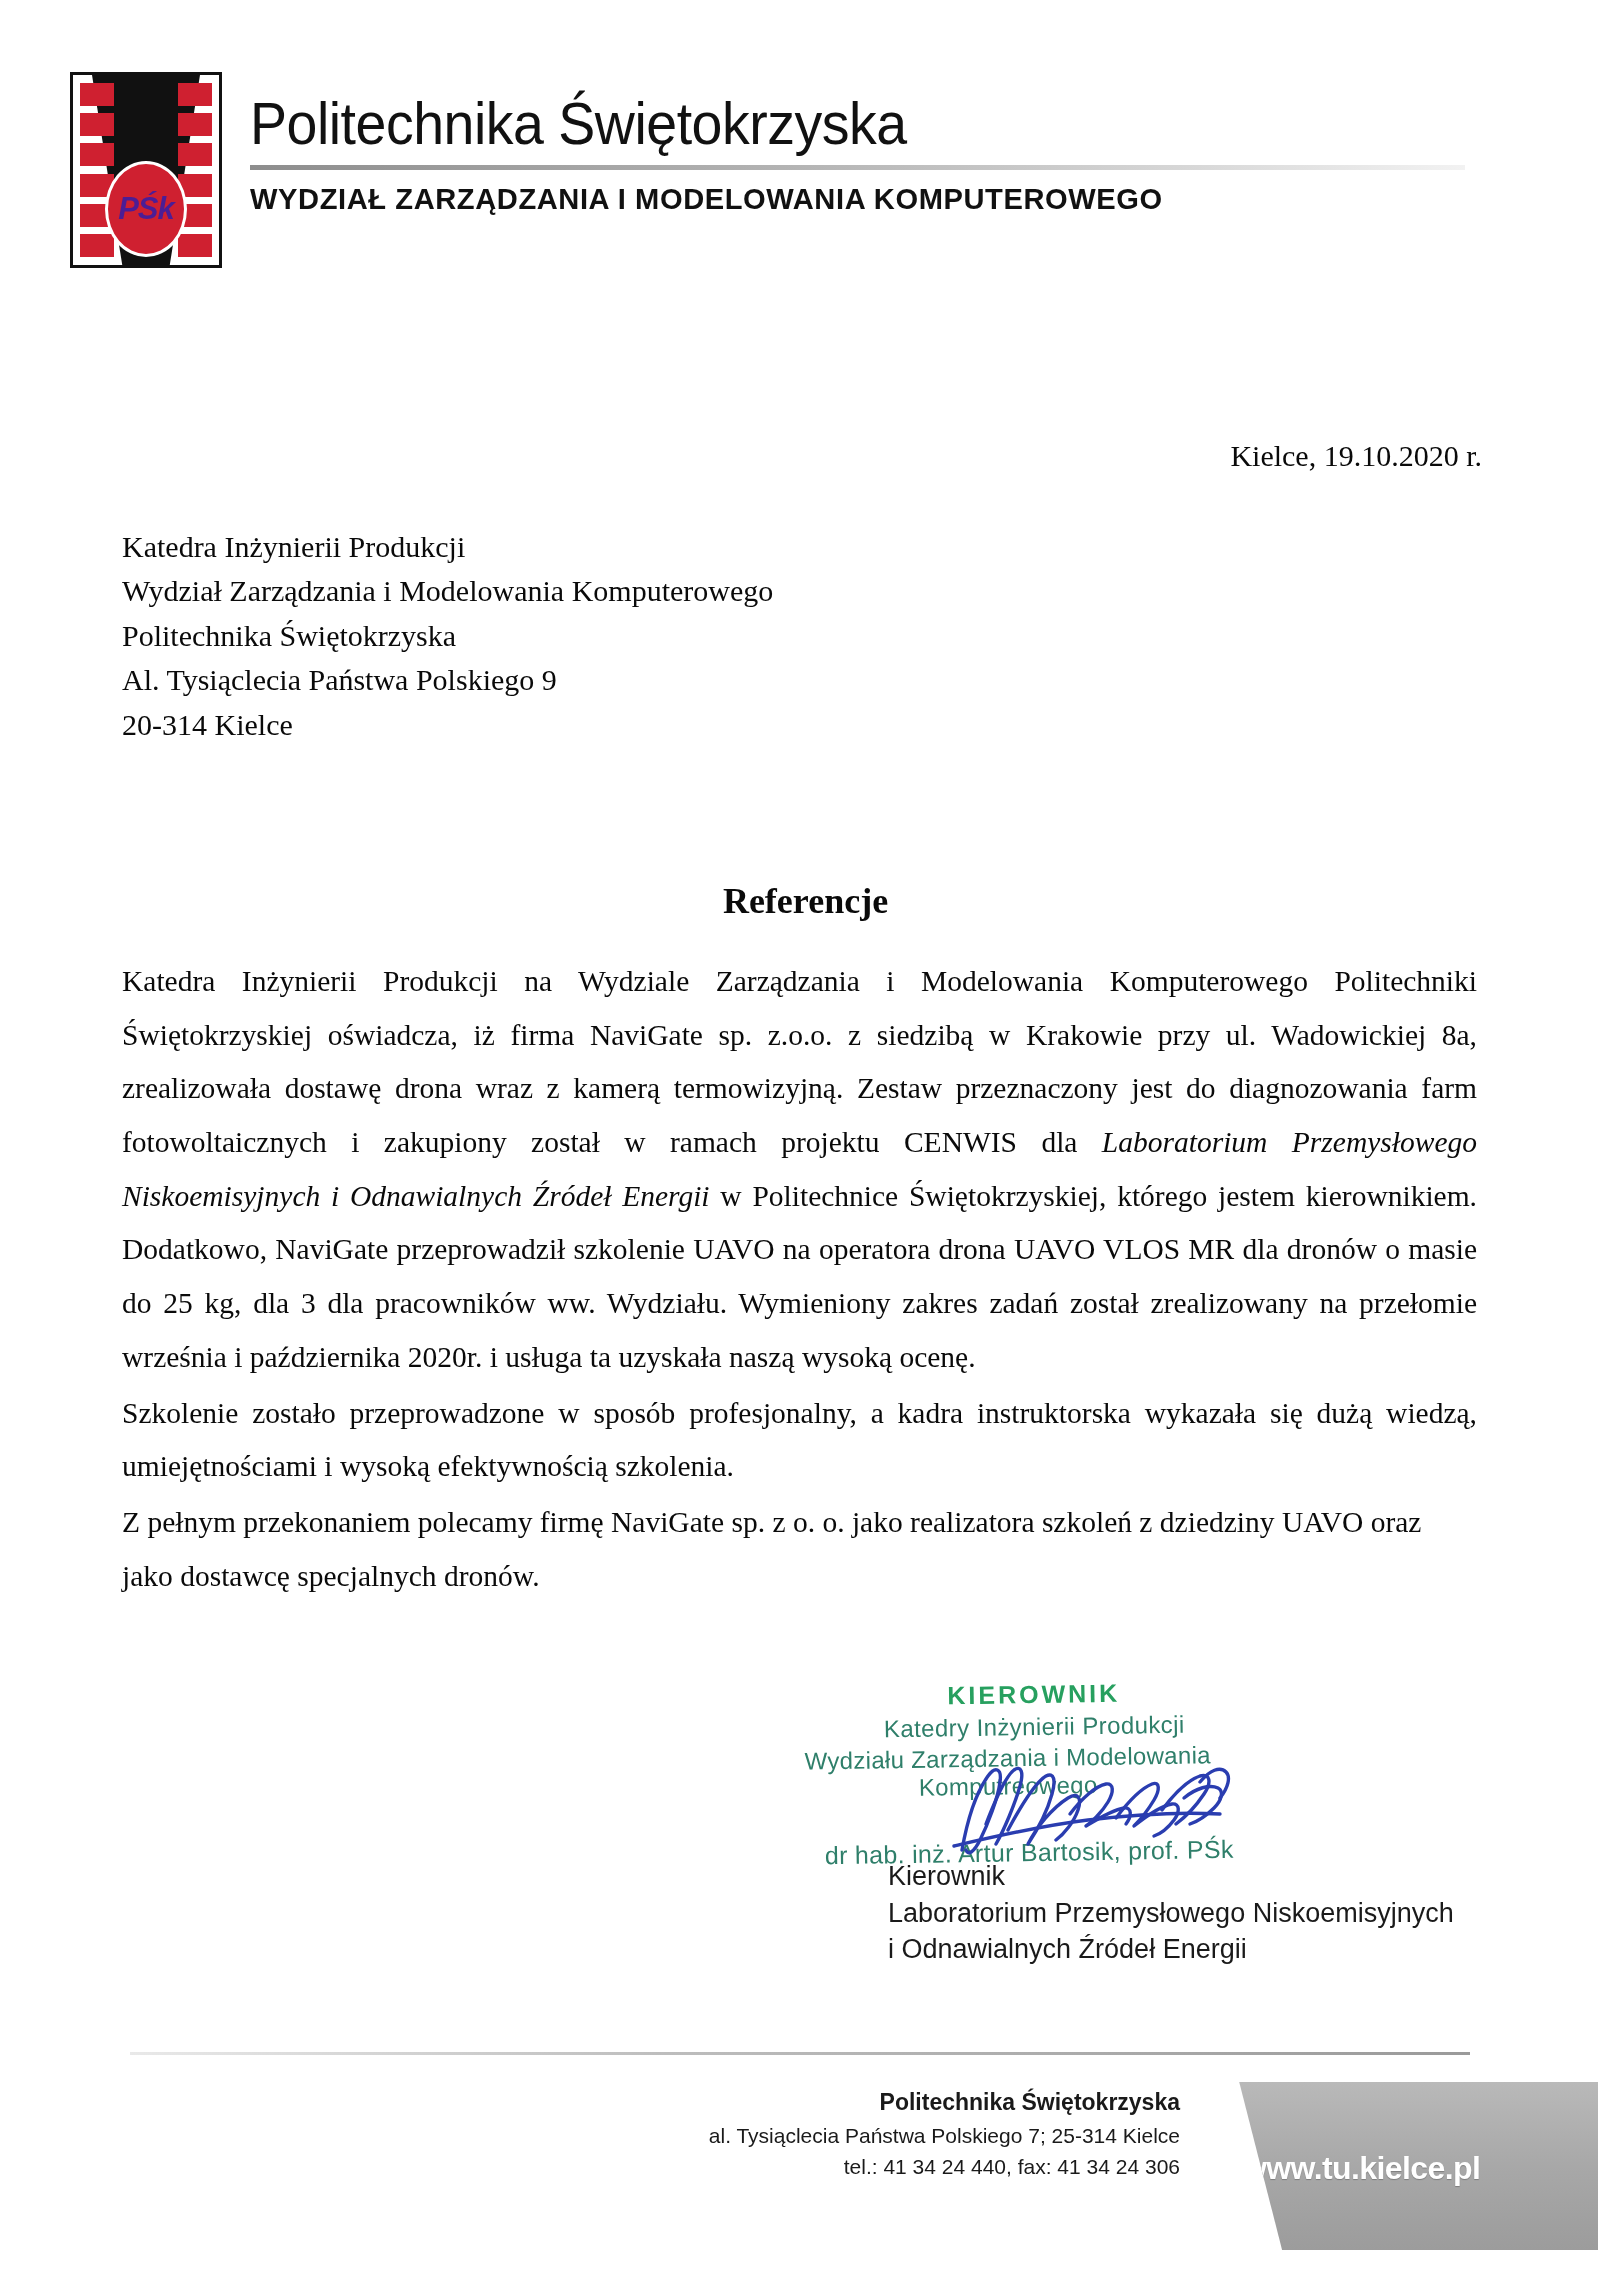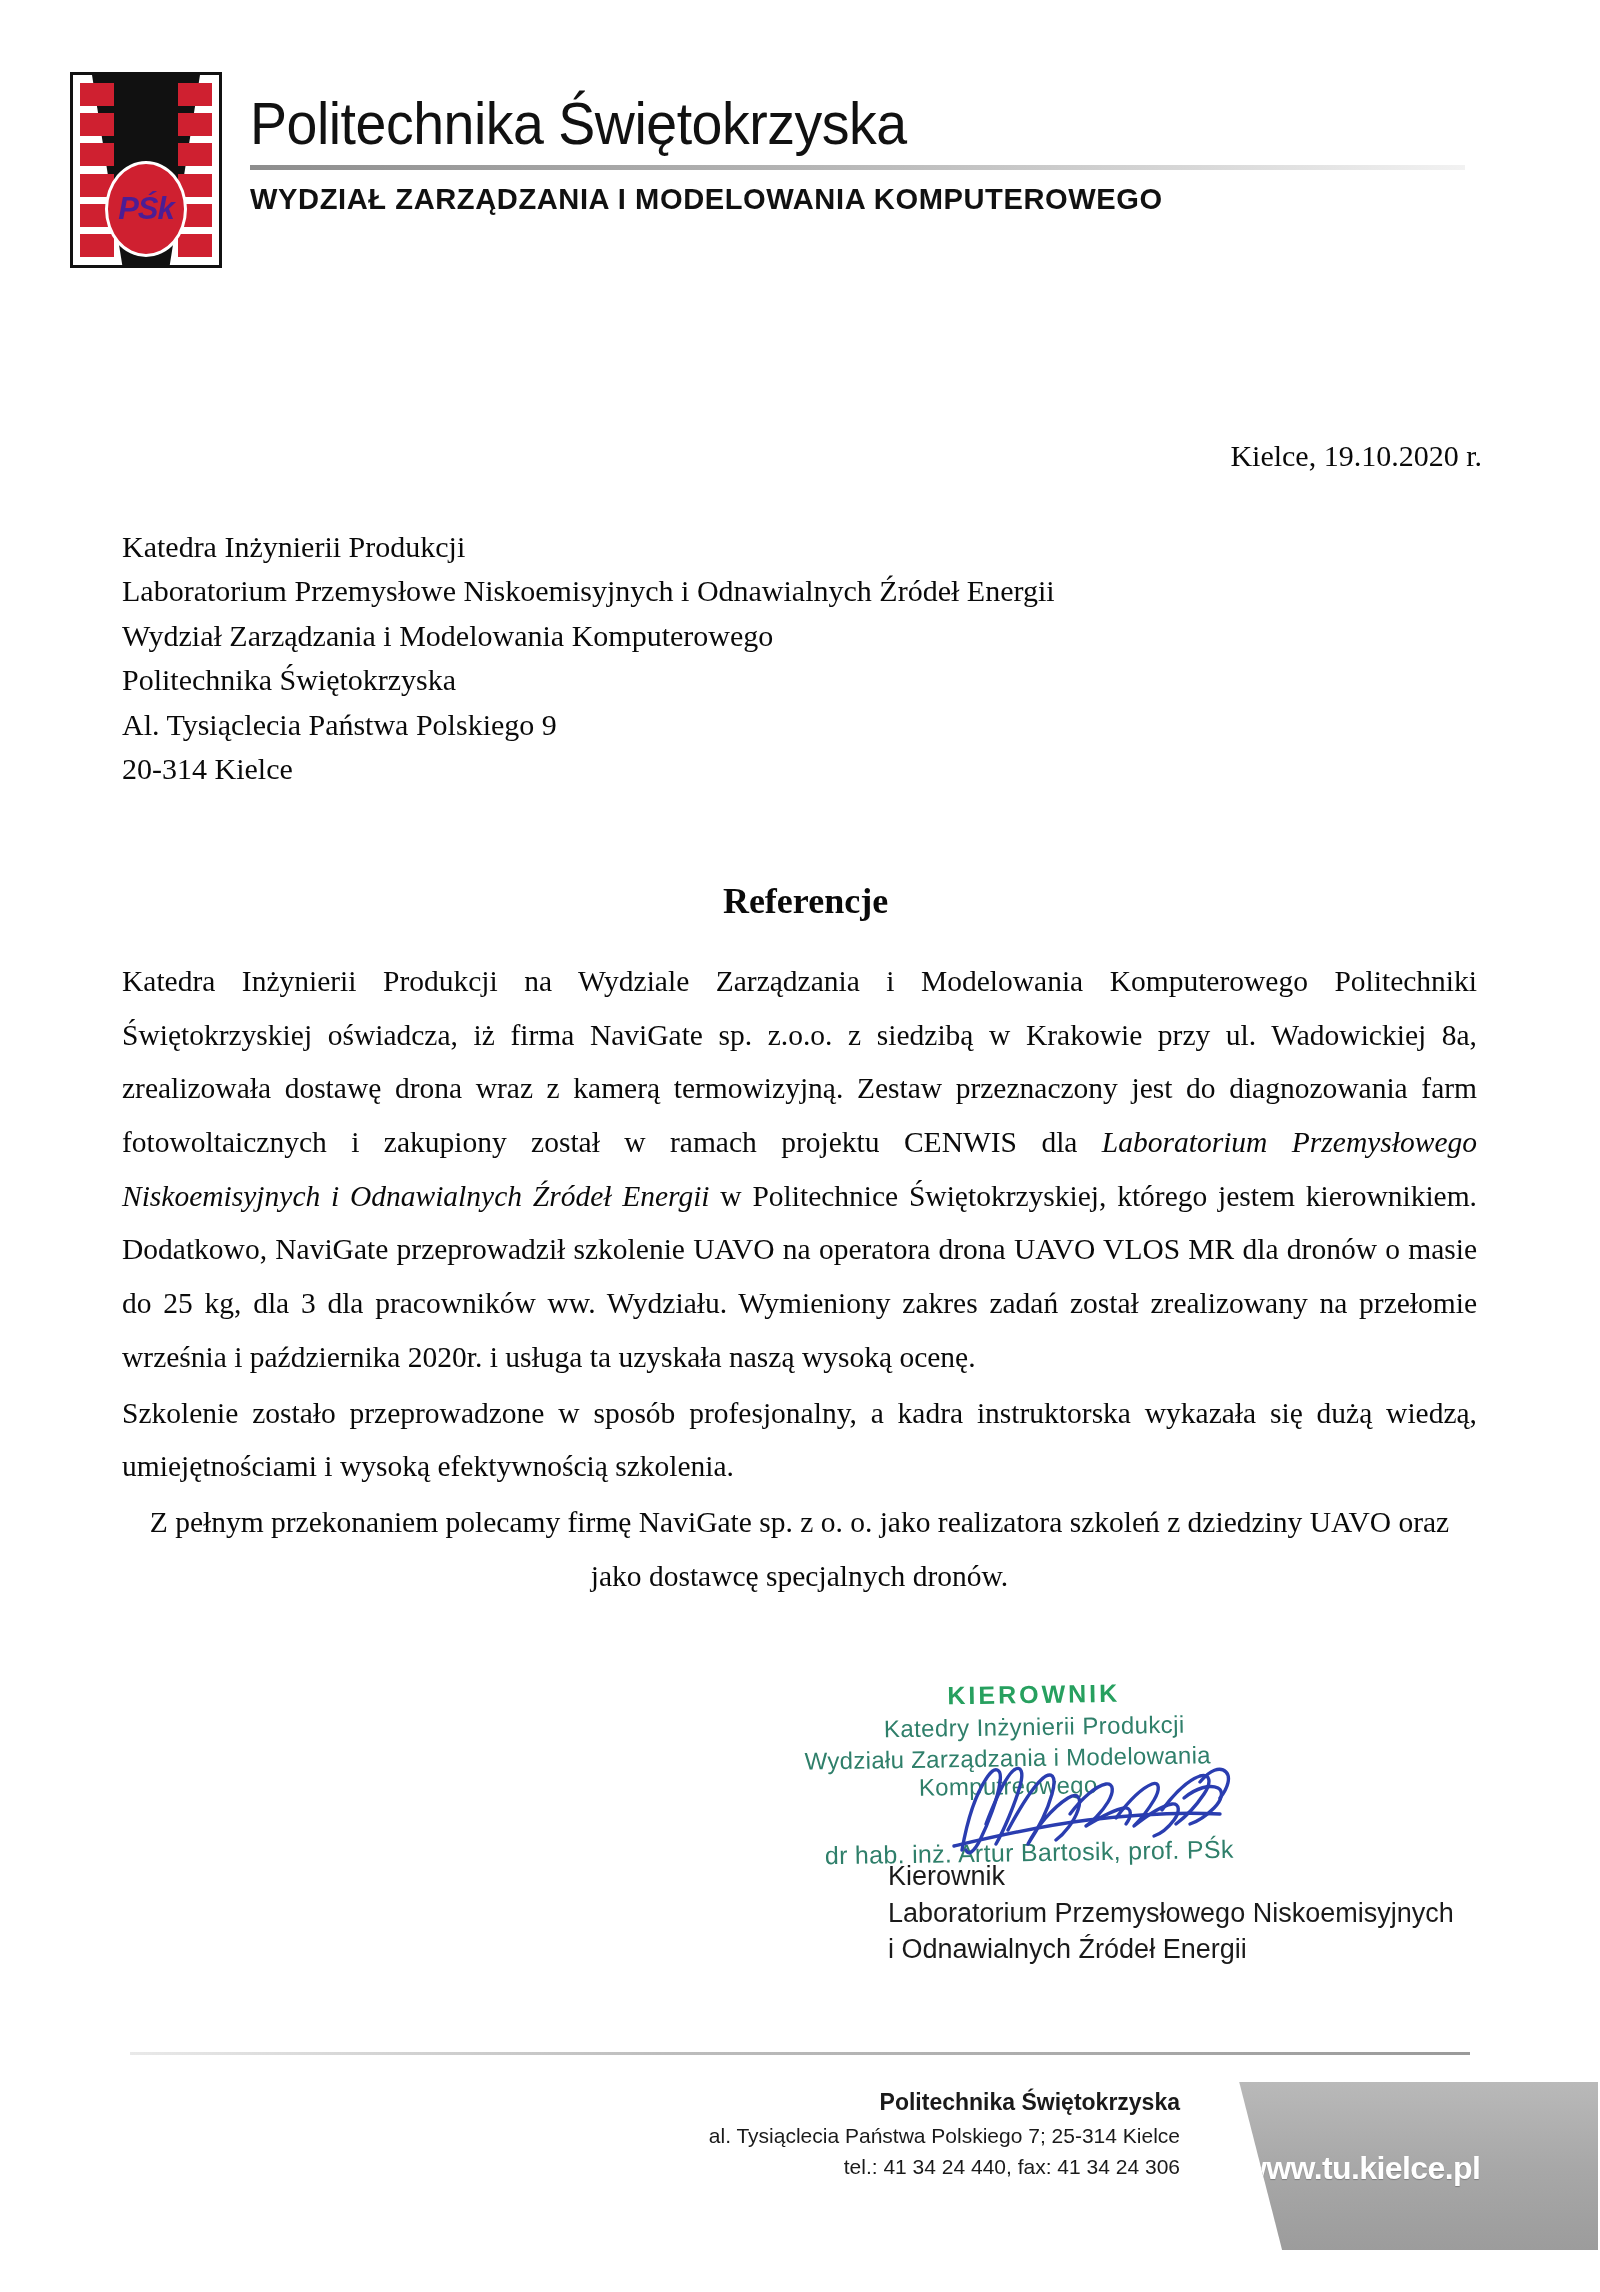--- a/index.html
+++ b/index.html
@@ -164,21 +164,21 @@
     top: 955px;
     width: 1355px;
     font-size: 29.5px;
     line-height: 1.82;
   }
   .body-text p {
     margin: 0 0 2px 0;
     text-align: justify;
     text-justify: inter-word;
   }
-  .body-text p.last-left { text-align: center; }
+  .body-text p.last-left { text-align: left; }
   .body-text b { font-weight: normal; }
   .body-text i { font-style: italic; }
 
   
   .sig-area {
     position: absolute;
     left: 820px;
     top: 1680px;
     width: 700px;
     height: 300px;
@@ -327,21 +327,20 @@
       <div class="head-rule"></div>
       <div class="faculty-name">WYDZIAŁ ZARZĄDZANIA I MODELOWANIA KOMPUTEROWEGO</div>
     </div>
 
   </div>
 
   <div class="date-line">Kielce, 19.10.2020 r.</div>
 
   <div class="address-block">
     <div>Katedra Inżynierii Produkcji</div>
-    <div>Laboratorium Przemysłowe Niskoemisyjnych i Odnawialnych Źródeł Energii</div>
     <div>Wydział Zarządzania i Modelowania Komputerowego</div>
     <div>Politechnika Świętokrzyska</div>
     <div>Al. Tysiąclecia Państwa Polskiego 9</div>
     <div>20-314 Kielce</div>
   </div>
 
   <div class="doc-title">Referencje</div>
 
   <div class="body-text">
     <p><span>Katedra Inżynierii Produkcji na Wydziale Zarządzania i Modelowania Komputerowego Politechniki Świętokrzyskiej oświadcza, iż firma </span><b>NaviGate sp. z.o.o.</b><span> z siedzibą w Krakowie przy ul. Wadowickiej 8a, zrealizowała dostawę drona wraz z kamerą termowizyjną. Zestaw przeznaczony jest do diagnozowania farm fotowoltaicznych i zakupiony został w ramach projektu CENWIS dla </span><i>Laboratorium Przemysłowego Niskoemisyjnych i Odnawialnych Źródeł Energii</i><span> w Politechnice Świętokrzyskiej, którego jestem kierownikiem. Dodatkowo, </span><b>NaviGate</b><span> przeprowadził szkolenie UAVO na operatora drona UAVO VLOS MR dla dronów o masie do 25 kg, dla 3 dla pracowników ww. Wydziału. Wymieniony zakres zadań został zrealizowany na przełomie września i października 2020r. i usługa ta uzyskała naszą wysoką ocenę.</span></p>

